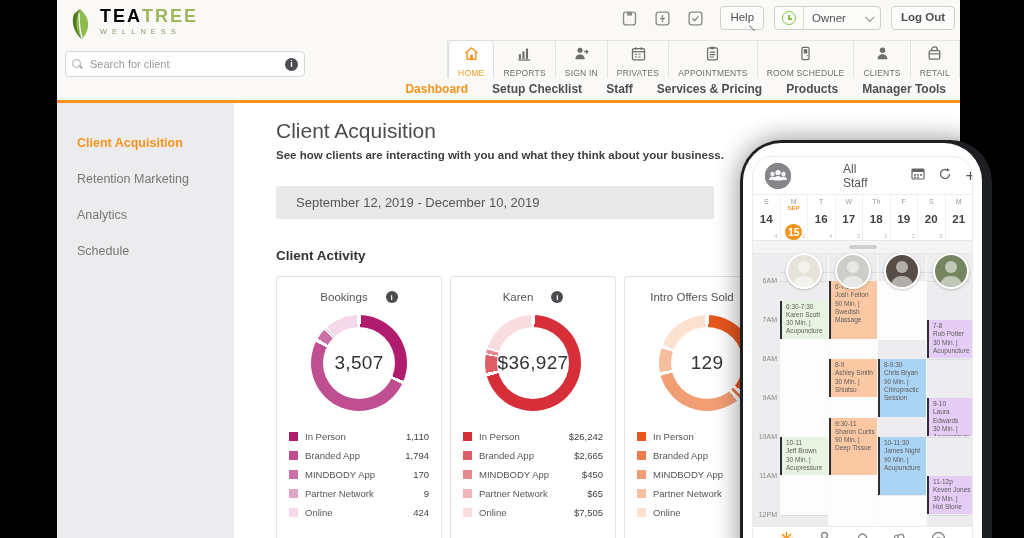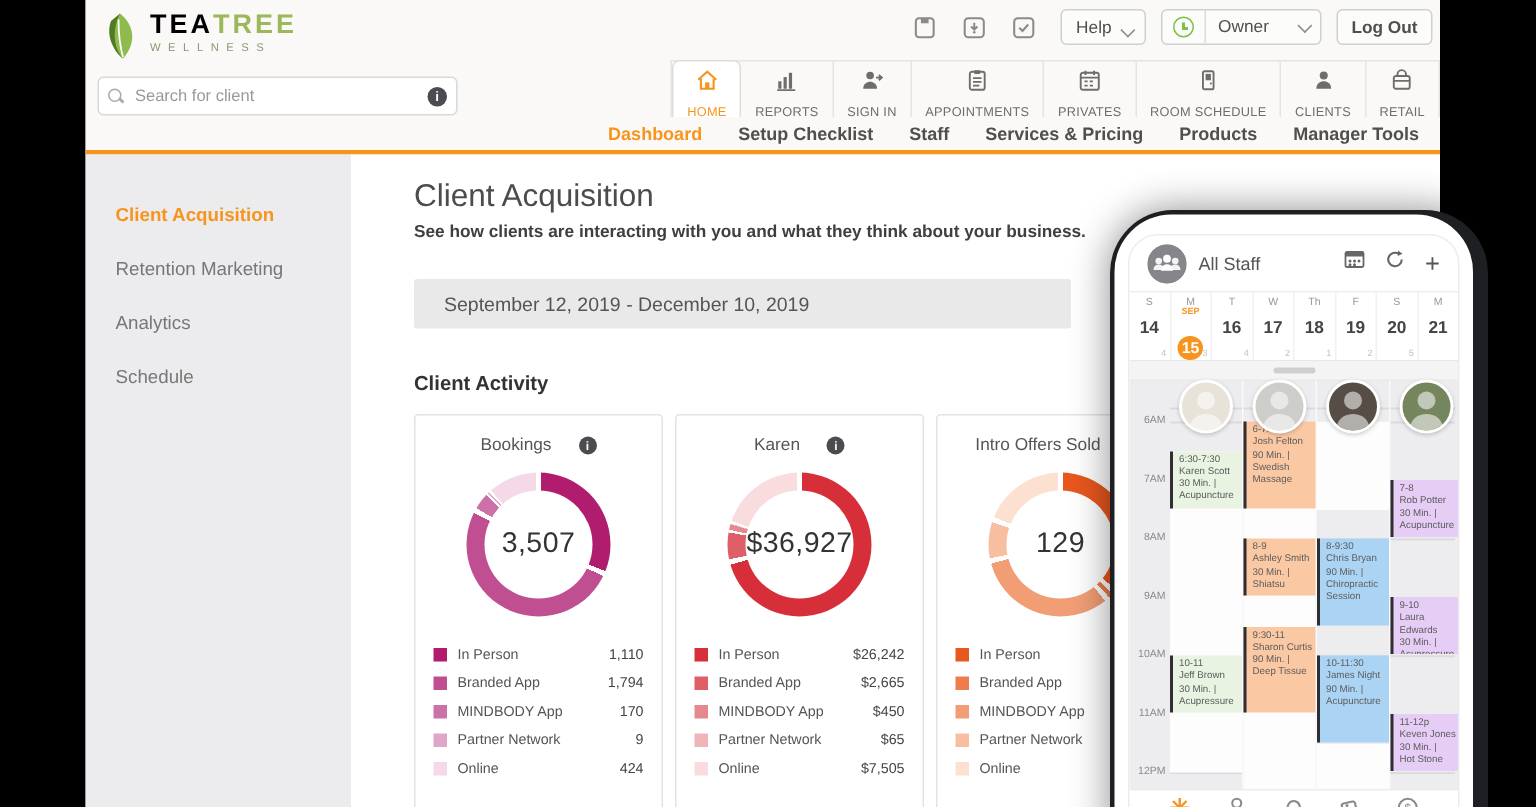--- a/index.html
+++ b/index.html
@@ -18,21 +18,21 @@
   .search input{border:none;outline:none;flex:1;font-size:11px;color:#555;background:transparent;font-family:"Liberation Sans",sans-serif;}
   .search input::placeholder{color:#999;}
   .mag{width:11px;height:11px;position:relative;margin-right:5px;flex:none;}
   .mag::before{content:"";position:absolute;left:0;top:0;width:7px;height:7px;border:1.5px solid #aaa;border-radius:50%;}
   .mag::after{content:"";position:absolute;left:7px;top:7px;width:4px;height:1.5px;background:#aaa;transform:rotate(45deg);}
   .info{display:inline-flex;align-items:center;justify-content:center;width:13px;height:13px;border-radius:50%;background:#4c4c50;color:#fff;font-size:9px;font-weight:bold;flex:none;}
   .info::before{content:"i";}
   .top-actions{position:absolute;right:5px;top:6px;display:flex;align-items:center;gap:10px;height:24px;}
   .sq-icon{width:17px;height:17px;color:#8a8a88;margin-right:6px;}
   .sq-icon svg{width:100%;height:100%;}
-  .btn{border:1px solid #cfcfcd;border-radius:4px;background:#fcfcfb;color:#4f4f4f;font-size:11.5px;padding:4px 9px;display:flex;align-items:flex-end;gap:6px;height:24px;}
+  .btn{border:1px solid #cfcfcd;border-radius:4px;background:#fcfcfb;color:#4f4f4f;font-size:11.5px;padding:4px 9px;display:flex;align-items:flex-end;gap:6px;height:24px;flex-direction:column;}
   .chev{width:7px;height:7px;border-right:1.5px solid #8a8a88;border-bottom:1.5px solid #8a8a88;transform:rotate(45deg) translateY(-2px);}
   .owner-group{display:flex;border:1px solid #cfcfcd;border-radius:4px;background:#fcfcfb;height:24px;align-items:stretch;}
   .clock-seg{display:flex;align-items:center;padding:0 7px;border-right:1px solid #dcdcda;}
   .clock{width:14px;height:14px;border:1.5px solid #7dc242;border-radius:50%;position:relative;}
   .clock::before{content:"";position:absolute;left:5px;top:3px;width:1.5px;height:4px;background:#7dc242;}
   .clock::after{content:"";position:absolute;left:5px;top:6px;width:4px;height:1.5px;background:#7dc242;}
   .owner-seg{display:flex;align-items:center;gap:19px;padding:0 8px;font-size:11.5px;color:#4f4f4f;}
   .logout{font-weight:bold;}
 
   
@@ -65,21 +65,21 @@
   .legend{margin-top:16px;}
   .lrow{display:flex;align-items:center;height:19px;font-size:9.5px;}
   .swatch{width:9px;height:9px;flex:none;margin-right:7px;}
   .llabel{color:#555;flex:1;}
   .lvalue{color:#444;}
 
   
   .phone-wrap{position:absolute;left:740px;top:140px;width:252px;height:420px;background:#1e1f23;border-radius:42px 42px 0 0;padding:3px 10px 0 3px;box-shadow:0 0 26px rgba(0,0,0,.45);z-index:10;}
   .phone{width:100%;height:100%;background:#fff;border-radius:38px 38px 0 0;padding:13px 9px 0 9px;}
   .pscreen{width:100%;height:420px;background:#fff;border:1px solid #ececec;border-radius:20px 20px 0 0;overflow:hidden;position:relative;}
-  .p-header{height:38px;display:flex;align-items:center;padding:0 12px;border-bottom:1px solid #eee;}
+  .p-header{height:38px;display:flex;align-items:center;padding:0 12px;border-bottom:1px solid #eee;gap:44px;}
   .p-avatar-group{width:26px;height:26px;border-radius:50%;background:#85858a;margin-right:8px;flex:none;}
   .p-avatar-group svg{width:26px;height:26px;}
   .p-title{font-size:12px;color:#555;flex:1;}
   .p-hicons{display:flex;align-items:center;gap:13px;color:#666;}
   .p-hicons svg{width:14px;height:14px;}
   .p-plus{font-size:17px;color:#555;line-height:14px;font-weight:300;}
   .p-week{height:46px;display:flex;border-bottom:1px solid #e8e8e8;}
   .wcell{flex:1;border-right:1px solid #f1f1f1;position:relative;display:flex;flex-direction:column;align-items:center;padding-top:3px;}
   .wcell:last-child{border-right:none;}
   .wday{font-size:7px;color:#999;}
@@ -186,34 +186,34 @@
         <div class="tab">
           <span><svg viewBox="0 0 24 24">
               <circle cx="10" cy="7.5" r="3.6" fill="currentColor"></circle>
               <path d="M3.5 20 c0-4.5 3.5-6.5 6.5-6.5 s6.5 2 6.5 6.5 Z" fill="currentColor"></path>
               <path d="M15.5 9.5 h5 M18.2 7 l2.8 2.5 -2.8 2.5" stroke="currentColor" stroke-width="1.8" fill="none"></path>
             </svg></span>
           <span class="tlabel">SIGN IN</span>
         </div>
         <div class="tab">
           <span><svg viewBox="0 0 24 24">
-              <rect x="5" y="4" width="14" height="17" rx="2" fill="none" stroke="currentColor" stroke-width="1.8"></rect>
-              <rect x="9" y="2.5" width="6" height="3.5" rx="1" fill="currentColor"></rect>
-              <path d="M8 10 h8 M8 13.5 h8 M8 17 h6" stroke="currentColor" stroke-width="1.6"></path>
-            </svg></span>
-          <span class="tlabel">APPOINTMENTS</span>
-        </div>
-        <div class="tab">
-          <span><svg viewBox="0 0 24 24">
               <rect x="3.5" y="5" width="17" height="16" rx="2" fill="none" stroke="currentColor" stroke-width="1.8"></rect>
               <path d="M3.5 9.5 h17" stroke="currentColor" stroke-width="1.8"></path>
               <path d="M8 3 v4 M16 3 v4" stroke="currentColor" stroke-width="1.8"></path>
               <path d="M7 13 h3 M12 13 h3 M7 17 h3 M12 17 h3" stroke="currentColor" stroke-width="1.6"></path>
             </svg></span>
           <span class="tlabel">PRIVATES</span>
+        </div>
+        <div class="tab">
+          <span><svg viewBox="0 0 24 24">
+              <rect x="5" y="4" width="14" height="17" rx="2" fill="none" stroke="currentColor" stroke-width="1.8"></rect>
+              <rect x="9" y="2.5" width="6" height="3.5" rx="1" fill="currentColor"></rect>
+              <path d="M8 10 h8 M8 13.5 h8 M8 17 h6" stroke="currentColor" stroke-width="1.6"></path>
+            </svg></span>
+          <span class="tlabel">APPOINTMENTS</span>
         </div>
         <div class="tab">
           <span><svg viewBox="0 0 24 24">
               <rect x="7" y="3.5" width="10" height="17" rx="1.5" fill="none" stroke="currentColor" stroke-width="1.8"></rect>
               <rect x="9.5" y="6" width="5" height="6" fill="currentColor"></rect>
               <circle cx="14.5" cy="15" r="1" fill="currentColor"></circle>
             </svg></span>
           <span class="tlabel">ROOM SCHEDULE</span>
         </div>
         <div class="tab">

